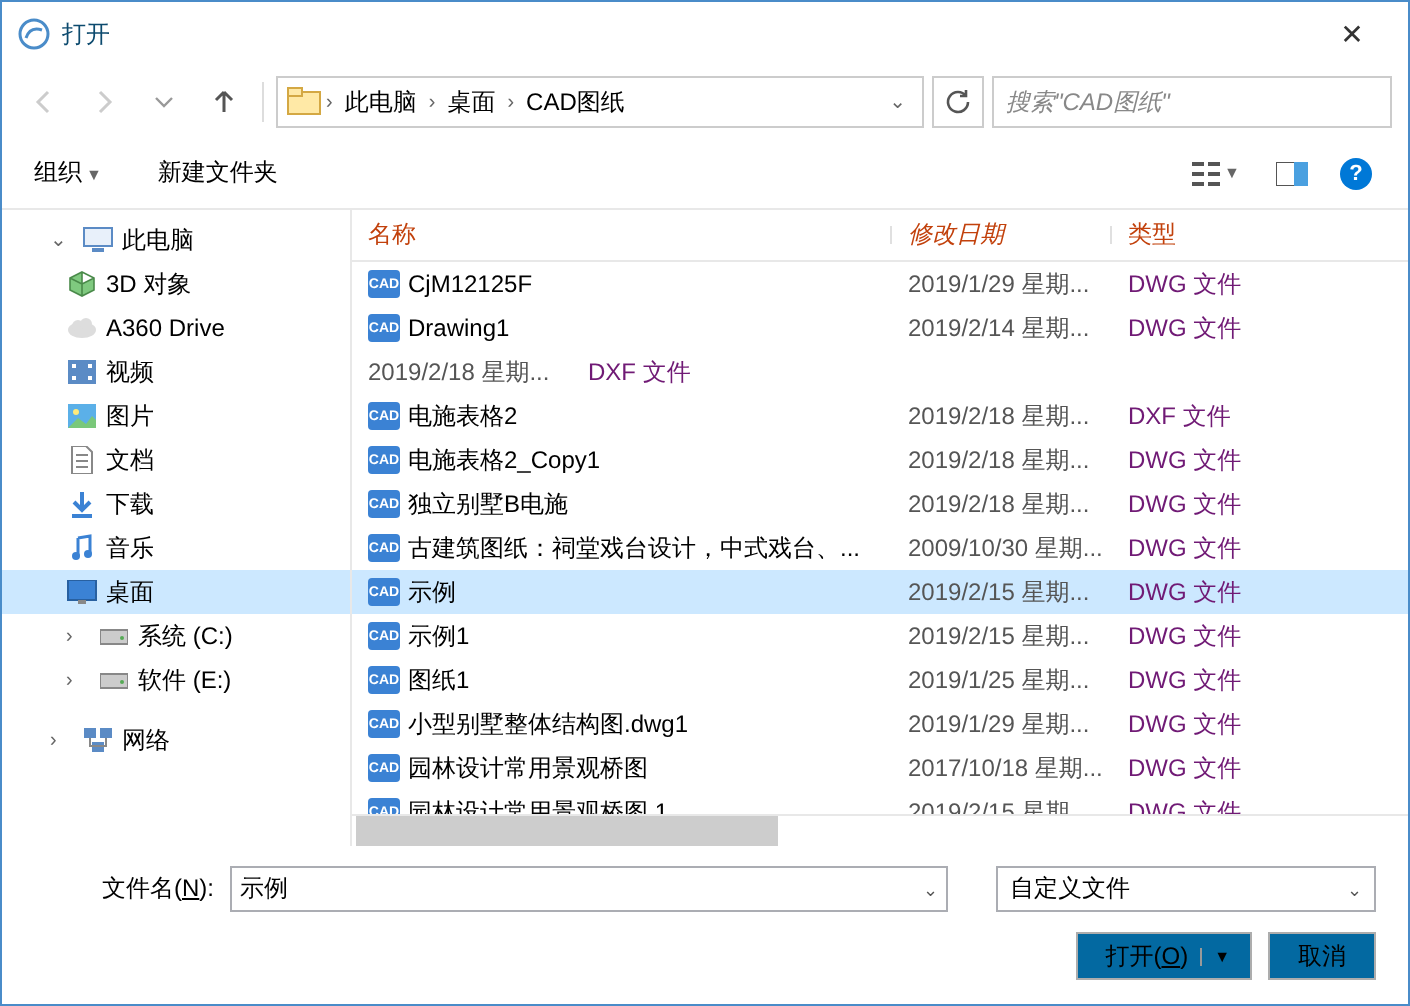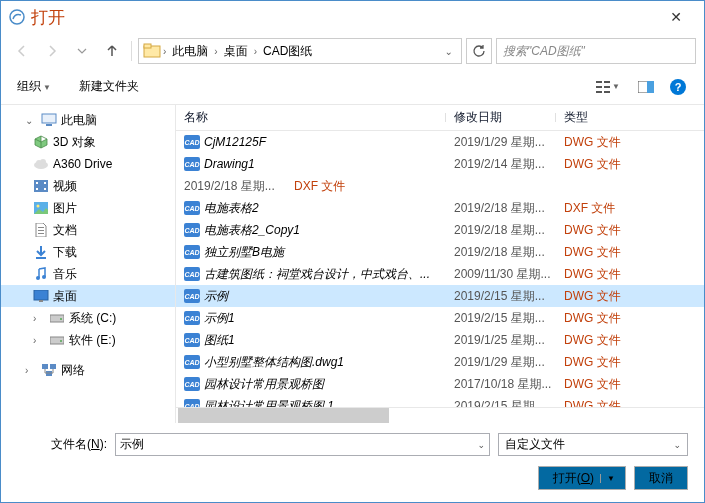--- a/index.html
+++ b/index.html
@@ -1,20 +1,20 @@
 <!DOCTYPE html>
 <html><head>
 <meta charset="utf-8">
 <style>
 * { box-sizing: border-box; margin: 0; padding: 0; }
 body { font-family: "Microsoft YaHei", "Segoe UI", sans-serif; font-size: 12px; background: #fff; }
 .window { width: 705px; height: 503px; border: 1px solid #4a8cc9; display: flex; flex-direction: column; background: #fff; }
 .titlebar { height: 32px; display: flex; align-items: center; padding: 0 8px; background: #fff; }
 .titlebar .app-icon { width: 16px; height: 16px; margin-right: 6px; }
-.titlebar .title { flex: 1; font-size: 17px; color: #c2410c; }
+.titlebar .title { flex: 1; font-size: 12px; color: #0c4a6e; }
 .titlebar .close { width: 40px; text-align: center; font-size: 14px; color: #333; cursor: pointer; }
 .navbar { height: 36px; display: flex; align-items: center; padding: 4px 8px; gap: 4px; }
 .nav-btn { width: 26px; height: 26px; display: flex; align-items: center; justify-content: center; color: #999; border-radius: 2px; }
 .nav-btn.enabled { color: #0078d7; }
 .nav-sep { width: 1px; height: 20px; background: #ddd; margin: 0 2px; }
 .addressbar { flex: 1; height: 26px; border: 1px solid #ccc; display: flex; align-items: center; padding: 0 4px; gap: 2px; }
 .addressbar .folder-icon { width: 18px; height: 16px; }
 .addressbar .crumb { padding: 2px 4px; cursor: pointer; }
 .addressbar .sep { color: #666; font-size: 10px; }
 .addressbar .spacer { flex: 1; }
@@ -32,43 +32,43 @@
 .sidebar { width: 175px; border-right: 1px solid #e8e8e8; overflow-y: auto; padding: 4px 0; }
 .tree-item { display: flex; align-items: center; height: 22px; padding-left: 8px; cursor: pointer; gap: 4px; }
 .tree-item.level1 { padding-left: 24px; }
 .tree-item.level2 { padding-left: 32px; }
 .tree-item.selected { background: #cce8ff; }
 .tree-expand { width: 12px; font-size: 10px; color: #666; }
 .tree-icon { width: 16px; height: 16px; display: flex; align-items: center; justify-content: center; }
 .tree-spacer { height: 8px; }
 .filelist { flex: 1; display: flex; flex-direction: column; overflow: hidden; }
 .columns { display: flex; height: 26px; align-items: center; border-bottom: 1px solid #e8e8e8; }
-.col { padding: 0 8px; color: #0f172a; position: relative; }
+.col { padding: 0 8px; color: #c2410c; position: relative; }
 .col-name { width: 270px; }
-.col-date { width: 110px; }
+.col-date { width: 110px; font-style: italic; }
 .col-type { flex: 1; }
 .col::after { content: ""; position: absolute; right: 0; top: 4px; bottom: 4px; width: 1px; background: #e0e0e0; }
 .col-type::after { display: none; }
 .rows { flex: 1; overflow-y: scroll; overflow-x: auto; position: relative; }
 .row { display: flex; height: 22px; align-items: center; cursor: pointer; }
 .row.selected { background: #cce8ff; }
-.row .cell-name { width: 270px; padding-left: 8px; display: flex; align-items: center; gap: 4px; white-space: nowrap; overflow: hidden; font-style: italic; }
+.row .cell-name { width: 270px; padding-left: 8px; display: flex; align-items: center; gap: 4px; white-space: nowrap; overflow: hidden; }
 .row .cell-date { width: 110px; padding: 0 8px; color: #555; white-space: nowrap; overflow: hidden; }
-.row .cell-type { flex: 1; padding: 0 8px; color: #c2410c; }
+.row .cell-type { flex: 1; padding: 0 8px; color: #701a75; }
 .cad-icon { width: 16px; height: 14px; background: #3b82d4; color: #fff; font-size: 7px; font-weight: bold; display: flex; align-items: center; justify-content: center; border-radius: 2px; flex-shrink: 0; }
 .bottom-scroll { height: 16px; border-top: 1px solid #e8e8e8; display: flex; }
 .bottom-scroll .thumb { width: 40%; height: 100%; background: #cdcdcd; margin-left: 2px; }
 .footer { padding: 10px 16px 12px 16px; }
 .fn-row { display: flex; align-items: center; margin-bottom: 10px; gap: 8px; }
 .fn-label { width: 90px; text-align: right; }
 .fn-label u { text-decoration: underline; }
 .fn-input { flex: 1; height: 23px; border: 1px solid #abadb3; display: flex; align-items: center; padding: 0 4px; }
 .fn-input .val { flex: 1; }
 .fn-input .drop { font-size: 9px; color: #555; }
-.filter-select { width: 190px; height: 23px; border: 1px solid #abadb3; display: flex; align-items: center; padding: 0 6px; }
+.filter-select { width: 190px; height: 23px; border: 1px solid #abadb3; display: flex; align-items: center; padding: 0 6px; margin-left: 16px; }
 .filter-select .val { flex: 1; }
 .filter-select .drop { font-size: 9px; color: #555; }
 .btn-row { display: flex; justify-content: flex-end; gap: 8px; }
 .btn { height: 24px; border: 1px solid #adadad; background: #0369a1; display: flex; align-items: center; justify-content: center; padding: 0 14px; cursor: pointer; }
 .open-btn { padding: 0 10px 0 14px; }
 .open-btn .drop { font-size: 8px; margin-left: 6px; padding-left: 6px; border-left: 1px solid #999; }
 </style>
 </head>
 <body>
 
@@ -330,21 +330,21 @@
               <span>独立别墅B电施</span>
             </div>
             <div class="cell-date">2019/2/18 星期...</div>
             <div class="cell-type">DWG 文件</div>
           </div>
           <div class="row">
             <div class="cell-name">
               <span class="cad-icon">CAD</span>
               <span>古建筑图纸：祠堂戏台设计，中式戏台、...</span>
             </div>
-            <div class="cell-date">2009/11/30 星期...</div>
+            <div class="cell-date">2009/10/30 星期...</div>
             <div class="cell-type">DWG 文件</div>
           </div>
           <div class="row selected">
             <div class="cell-name">
               <span class="cad-icon">CAD</span>
               <span>示例</span>
             </div>
             <div class="cell-date">2019/2/15 星期...</div>
             <div class="cell-type">DWG 文件</div>
           </div>

